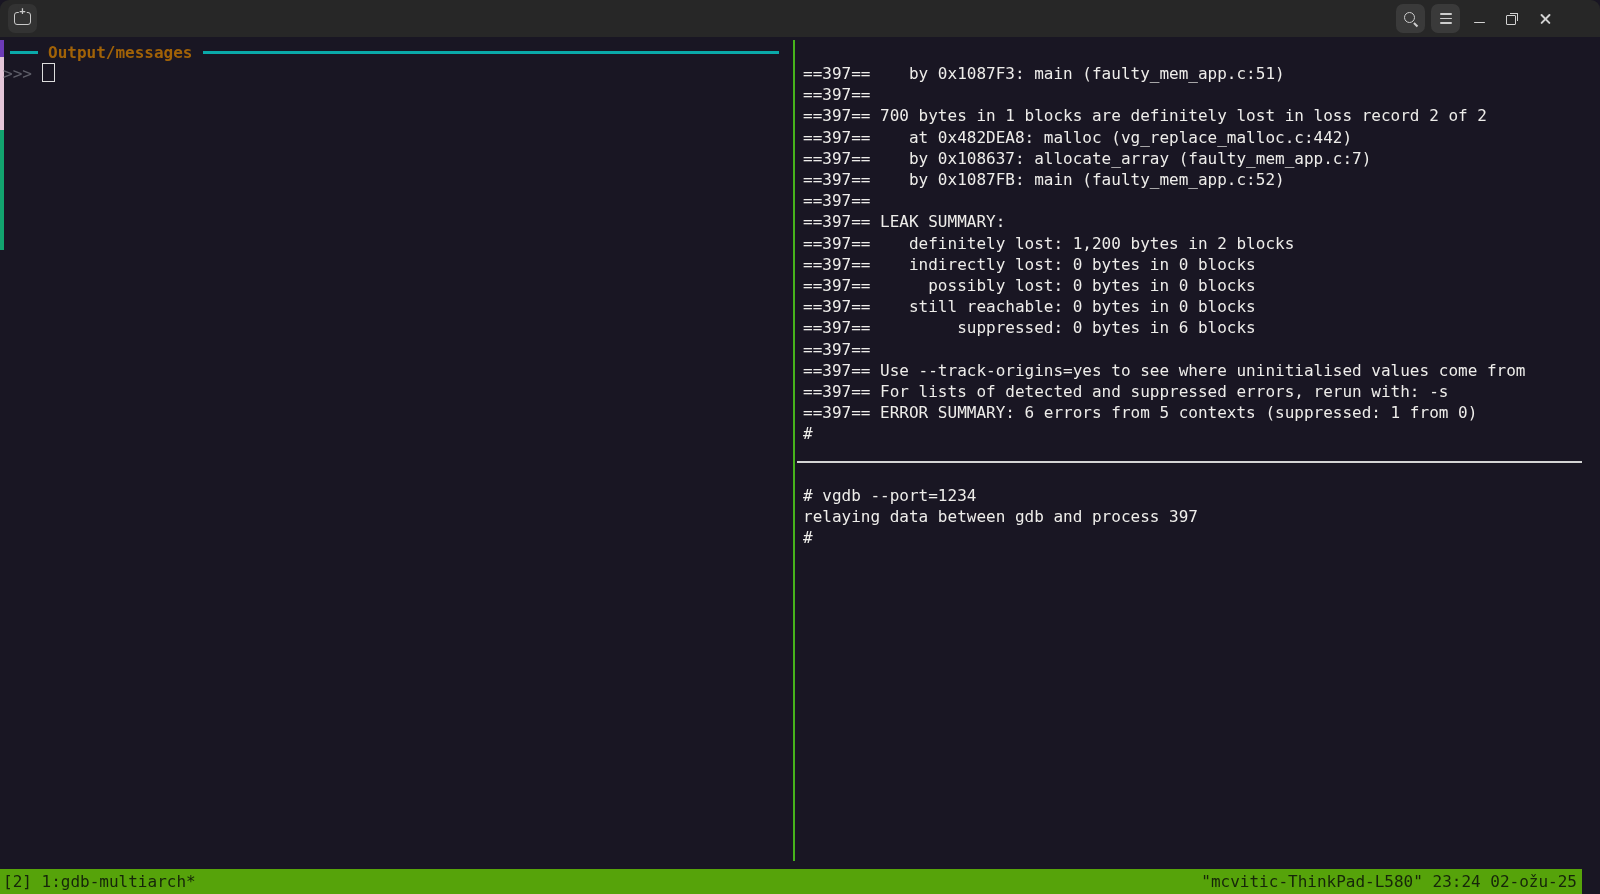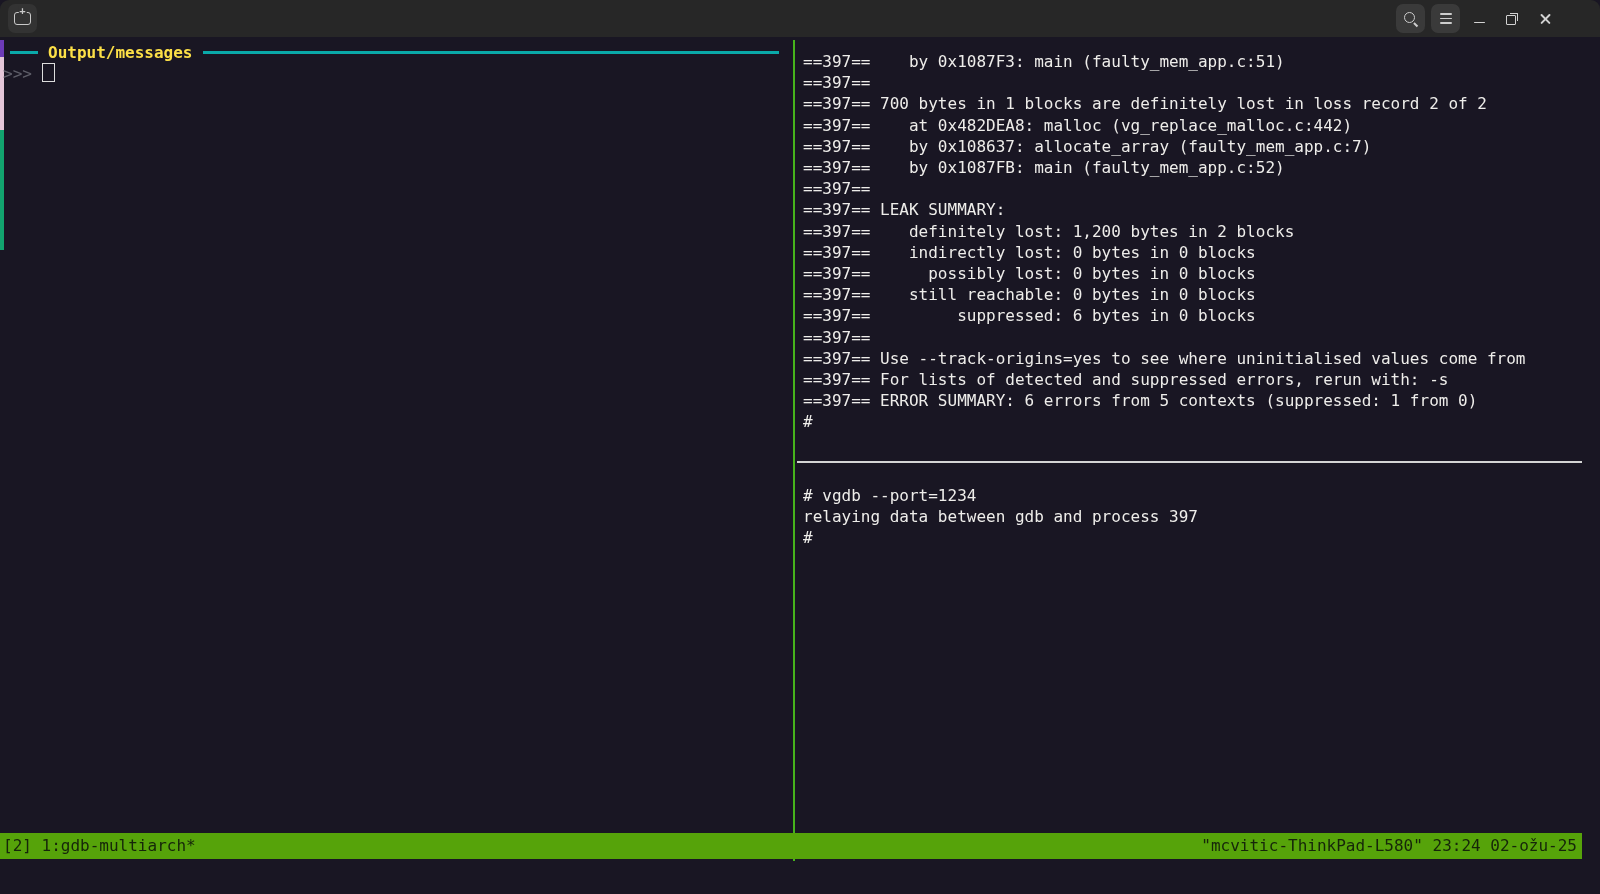--- a/index.html
+++ b/index.html
@@ -64,37 +64,37 @@
   
   .edge-strip span{position:absolute;left:0;width:4px;display:block;}
   .seg-purple{top:3px;height:17px;background:#6d3bb8;}
   .seg-pink{top:20px;height:73px;background:#e4c6d8;}
   .seg-green{top:93px;height:120px;background:#12a36e;}
 
   
   .pane-left{position:absolute;left:0;top:0;width:792px;padding:5px 0 0 3px;box-sizing:border-box;}
   .tui-titlebar{display:flex;align-items:center;height:21px;width:776px;}
   .tui-dash{width:28px;height:3px;background:#0aa9a9;margin-left:7px;}
-  .tui-title{color:#fde047;font-weight:bold;padding:0 10px;white-space:pre;text-align:center;}
+  .tui-title{color:#a16207;font-weight:bold;padding:0 10px;white-space:pre;text-align:center;}
   .tui-rule{flex:1;height:3px;background:#0aa9a9;}
   .prompt-row{white-space:pre;color:#5d5d68;}
   .cursor-block{display:inline-block;width:11px;height:17px;border:1.5px solid #dddddd;
     vertical-align:-3px;margin-left:10px;}
 
   
   .v-divider{position:absolute;left:793px;top:3px;width:2px;height:821px;background:#46b31c;}
   .h-divider{position:absolute;left:797px;top:424px;width:785px;height:2px;background:#d4d4d4;}
 
   
-  .pane-right-top{position:absolute;left:797px;top:4px;width:788px;padding:10px 0 0 6px;box-sizing:border-box;}
+  .pane-right-top{position:absolute;left:797px;top:16px;width:788px;padding:10px 0 0 6px;box-sizing:border-box;}
   .pane-right-bottom{position:absolute;left:797px;top:432px;width:788px;padding-left:6px;box-sizing:border-box;margin-top:16px;}
 
   
   .status-bar{
-    position:absolute;left:0;top:796px;width:1582px;height:26px;
+    position:absolute;left:0;top:832px;width:1582px;height:26px;
     background:#56a30a;color:#16260a;display:flex;align-items:center;
     font-size:16px;
   }
   .status-left{white-space:pre;padding-left:3px;}
   .status-right{white-space:pre;margin-left:auto;padding-right:5px;}
 </style>
 </head>
 <body>
 
 <div class="window">
@@ -155,21 +155,21 @@
           <div class="t-line">==397== 700 bytes in 1 blocks are definitely lost in loss record 2 of 2</div>
           <div class="t-line">==397==    at 0x482DEA8: malloc (vg_replace_malloc.c:442)</div>
           <div class="t-line">==397==    by 0x108637: allocate_array (faulty_mem_app.c:7)</div>
           <div class="t-line">==397==    by 0x1087FB: main (faulty_mem_app.c:52)</div>
           <div class="t-line">==397==</div>
           <div class="t-line">==397== LEAK SUMMARY:</div>
           <div class="t-line">==397==    definitely lost: 1,200 bytes in 2 blocks</div>
           <div class="t-line">==397==    indirectly lost: 0 bytes in 0 blocks</div>
           <div class="t-line">==397==      possibly lost: 0 bytes in 0 blocks</div>
           <div class="t-line">==397==    still reachable: 0 bytes in 0 blocks</div>
-          <div class="t-line">==397==         suppressed: 6 bytes in 0 blocks</div>
+          <div class="t-line">==397==         suppressed: 0 bytes in 6 blocks</div>
           <div class="t-line">==397==</div>
           <div class="t-line">==397== Use --track-origins=yes to see where uninitialised values come from</div>
           <div class="t-line">==397== For lists of detected and suppressed errors, rerun with: -s</div>
           <div class="t-line">==397== ERROR SUMMARY: 6 errors from 5 contexts (suppressed: 1 from 0)</div>
           <div class="t-line">#</div>
         </div>
     </div>
 
     <div class="h-divider"></div>
 

